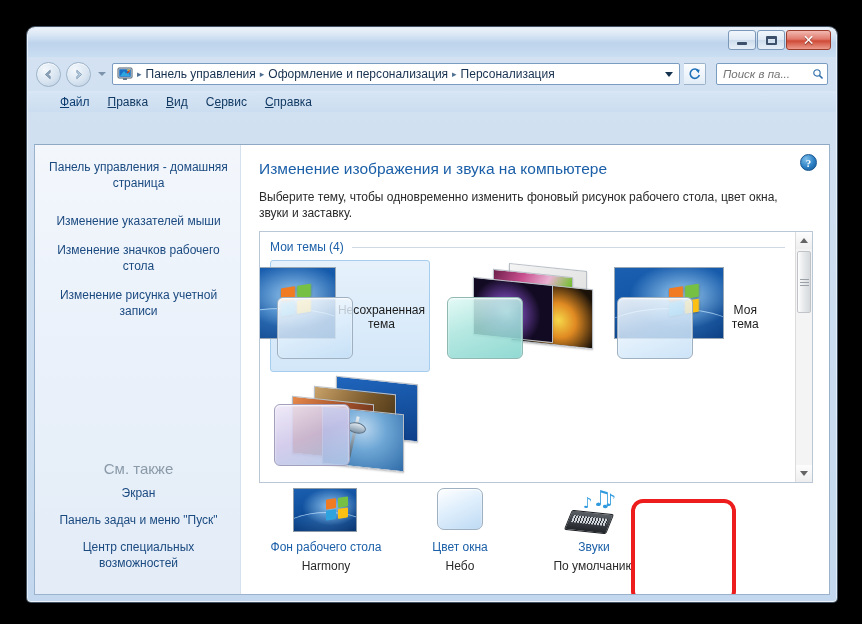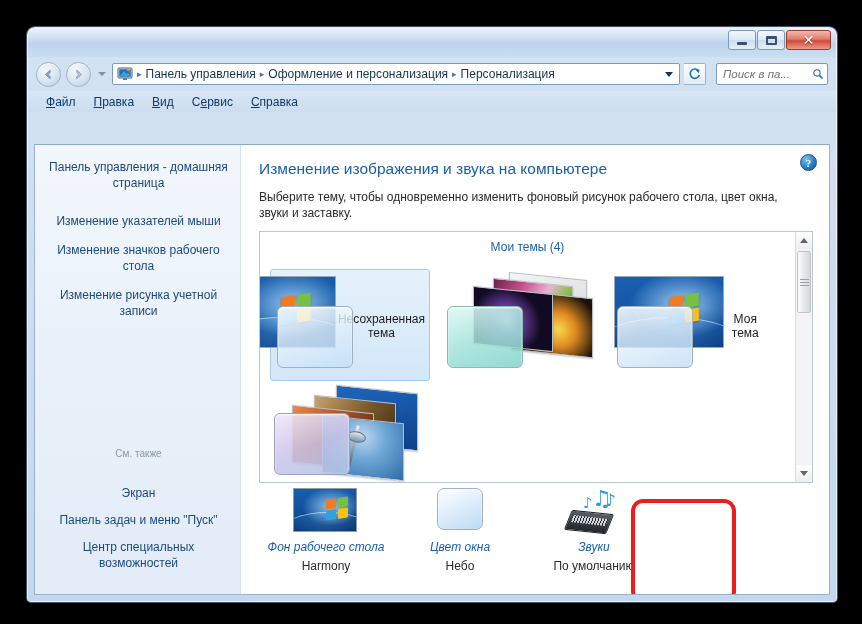--- a/index.html
+++ b/index.html
@@ -118,21 +118,21 @@
   }
   #searchbox input{
     border:none; outline:none; width:100%; font-size:11.5px;
     font-style:italic; color:#6d7f92; font-family:"Liberation Sans",sans-serif;
     background:transparent;
   }
 
   
   #menubar{
     height:21px; display:flex; align-items:center;
-    padding-left:10px; gap:2px;
+    padding-left:24px; gap:2px;
     background:linear-gradient(180deg,#d8e6f5,#cbddf0);
   }
   .menuitem{ font-size:12px; color:#123a63; padding:2px 8px; line-height:14px;}
   .menuitem u{ text-decoration:underline; }
   .menuitem.active{ color:#0c3c70; }
 
   
   #client{
     position:absolute; left:6px; right:6px; top:116px; bottom:6px;
     background:#ffffff;
@@ -152,21 +152,21 @@
     text-align:center;
   }
   .side-link{
     font-size:12px; color:#1b4a80; line-height:16px;
     margin-bottom:13px; cursor:pointer;
   }
   .side-link.head{ margin-bottom:22px; }
   #seealso{
     position:absolute; left:14px; right:12px; bottom:12px;
   }
-  .seealso-title{ font-size:10px; color:#8a9aa8; margin-bottom:26px;}
+  .seealso-title{ font-size:15px; color:#8a9aa8; margin-bottom:8px;}
   #seealso .side-link{ margin-bottom:11px; }
 
   
   #main{
     flex:1 1 auto; position:relative; padding:14px 16px 0 18px;
     background:#ffffff; overflow:hidden;
   }
   #helpbtn{
     position:absolute; right:12px; top:9px;
     width:17px; height:17px; border-radius:50%;
@@ -189,21 +189,21 @@
     height:252px;
     border:1px solid #b9c7d6;
     background:#ffffff;
     overflow:hidden;
   }
   #gallery-inner{
     position:absolute; left:0; top:0; right:17px; bottom:0;
     padding:8px 0 0 10px; overflow:hidden;
   }
   .group-head{
-    display:flex; align-items:center; gap:8px; margin-bottom:6px; padding-right:10px;flex-direction:column;
+    display:flex; align-items:center; gap:8px; margin-bottom:6px; padding-right:10px;
   }
   .group-head .lbl{ font-size:12px; color:#1b5fa8; white-space:nowrap;}
   .group-head .rule{ flex:1 1 auto; height:1px; background:#cfd9e4;}
   .theme-row{ display:flex; gap:10px; align-items:flex-start; }
   .theme{
     width:160px; padding:4px 4px 3px 4px; border:1px solid transparent; border-radius:3px;
     display:flex; flex-direction:row; align-items:center;
   }
   .theme.selected{
     background: linear-gradient(180deg,#e6f1fb,#d3e7f9);
@@ -320,21 +320,21 @@
   #bottomrow{
     position:absolute; left:18px; right:16px; bottom:8px;
     height:108px;
     display:flex; align-items:flex-start;
   }
   .setting{
     width:134px; display:flex; flex-direction:column; align-items:center;
     padding-top:10px; position:relative;
   }
   .setting .s-icon{ width:66px; height:46px; margin-bottom:6px; position:relative;}
-  .s-title{ font-size:12px; color:#1b5fa8; line-height:15px; text-align:center;font-style:italic;}
+  .s-title{ font-size:12px; color:#1b5fa8; line-height:15px; text-align:center;}
   .s-value{ font-size:12px; color:#2b2b2b; line-height:17px; text-align:center; margin-top:3px;}
 
   
   .icon-wall{
     width:64px; height:44px; border:1px solid #8d9aa8; overflow:hidden; position:relative;
     background:
       radial-gradient(ellipse at 60% 42%, rgba(170,220,255,.85) 0%, rgba(30,110,195,0) 55%),
       linear-gradient(170deg,#1b5fb0 0%, #0f4f9c 45%, #07326d 100%);
   }
   .icon-wall .swoosh{

